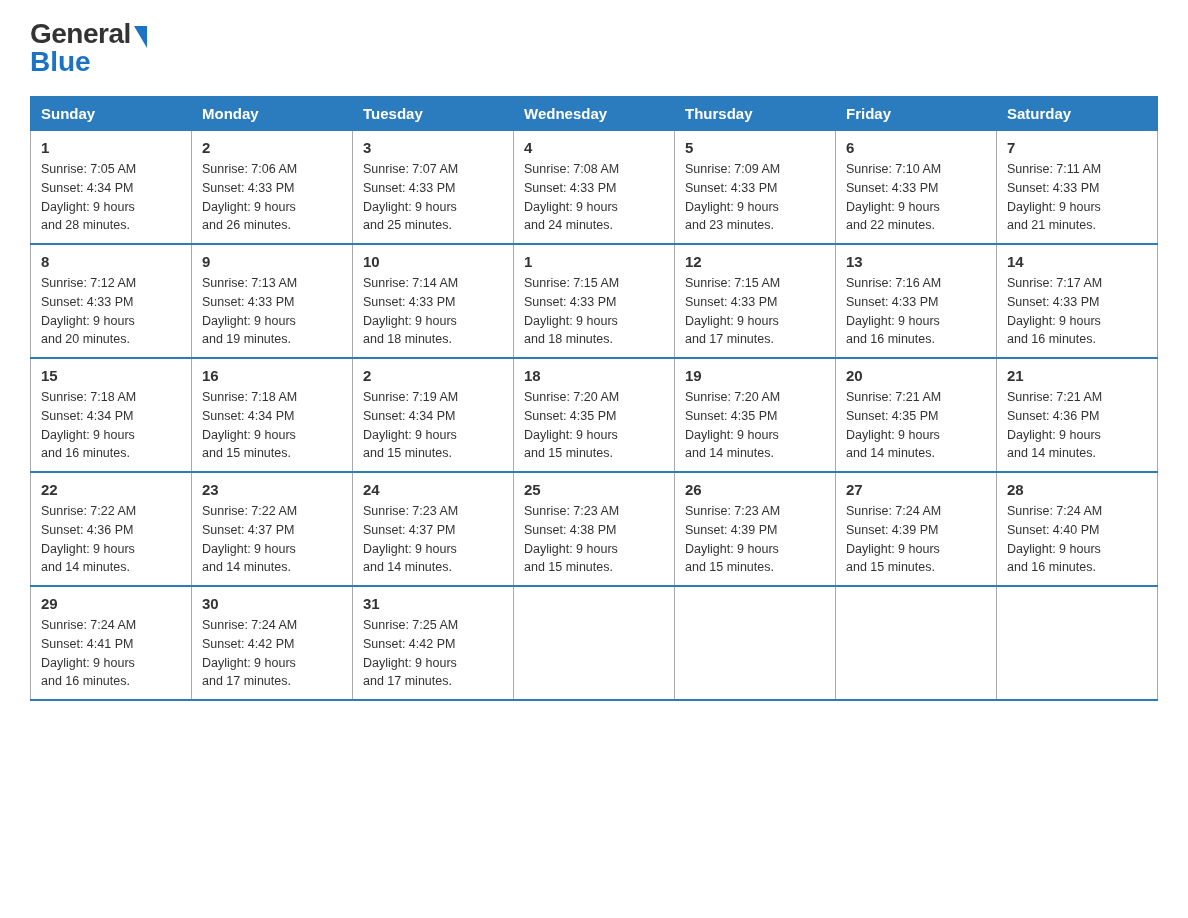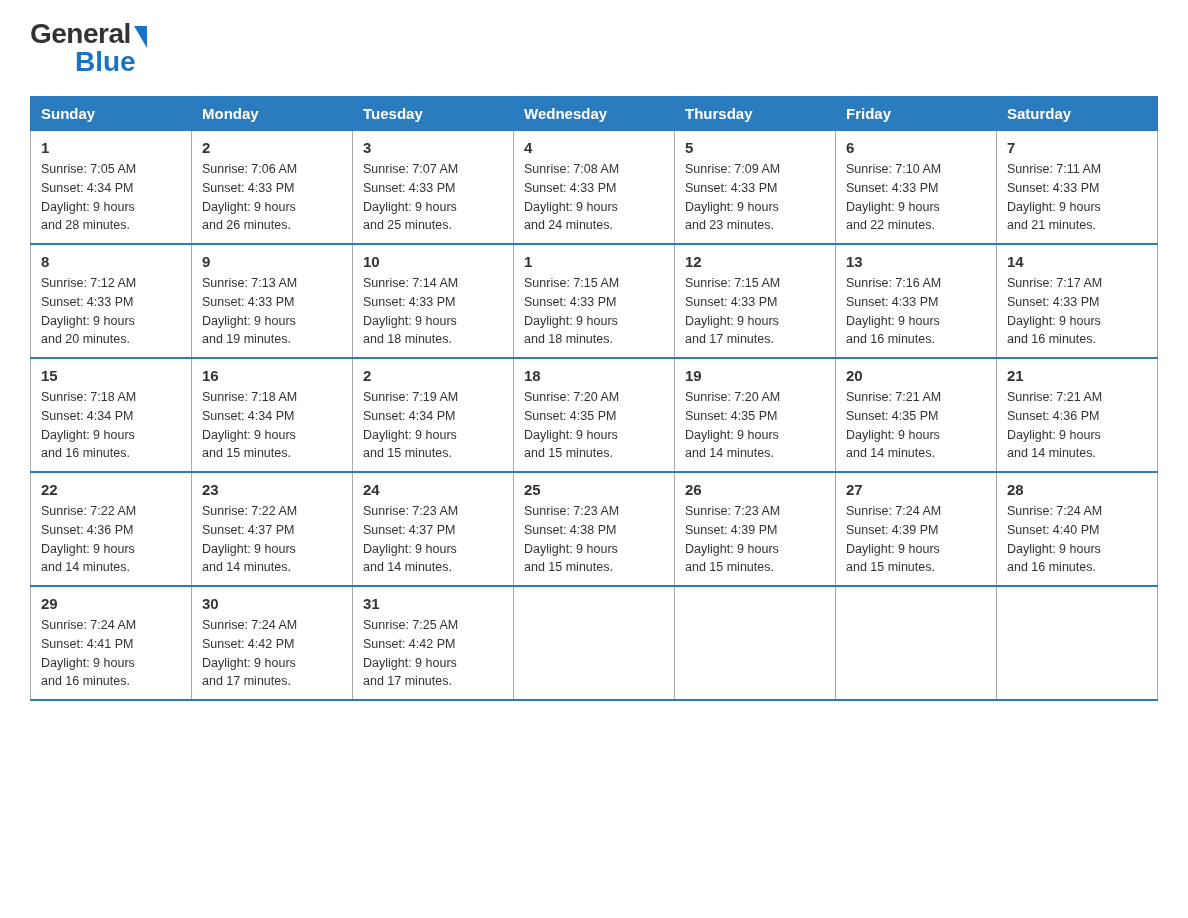--- a/index.html
+++ b/index.html
@@ -27,21 +27,20 @@
       font-weight: bold;
       color: #333;
       letter-spacing: -0.5px;
     }
     .logo-blue {
       font-size: 28px;
       font-weight: bold;
       color: #1a73c4;
       display: flex;
       align-items: center;
-      margin-left: 45px;
     }
     .title-area {
       text-align: right;
     }
     .month-title {
       font-size: 52px;
       font-weight: 300;
       color: #222;
       line-height: 1.1;
     }

